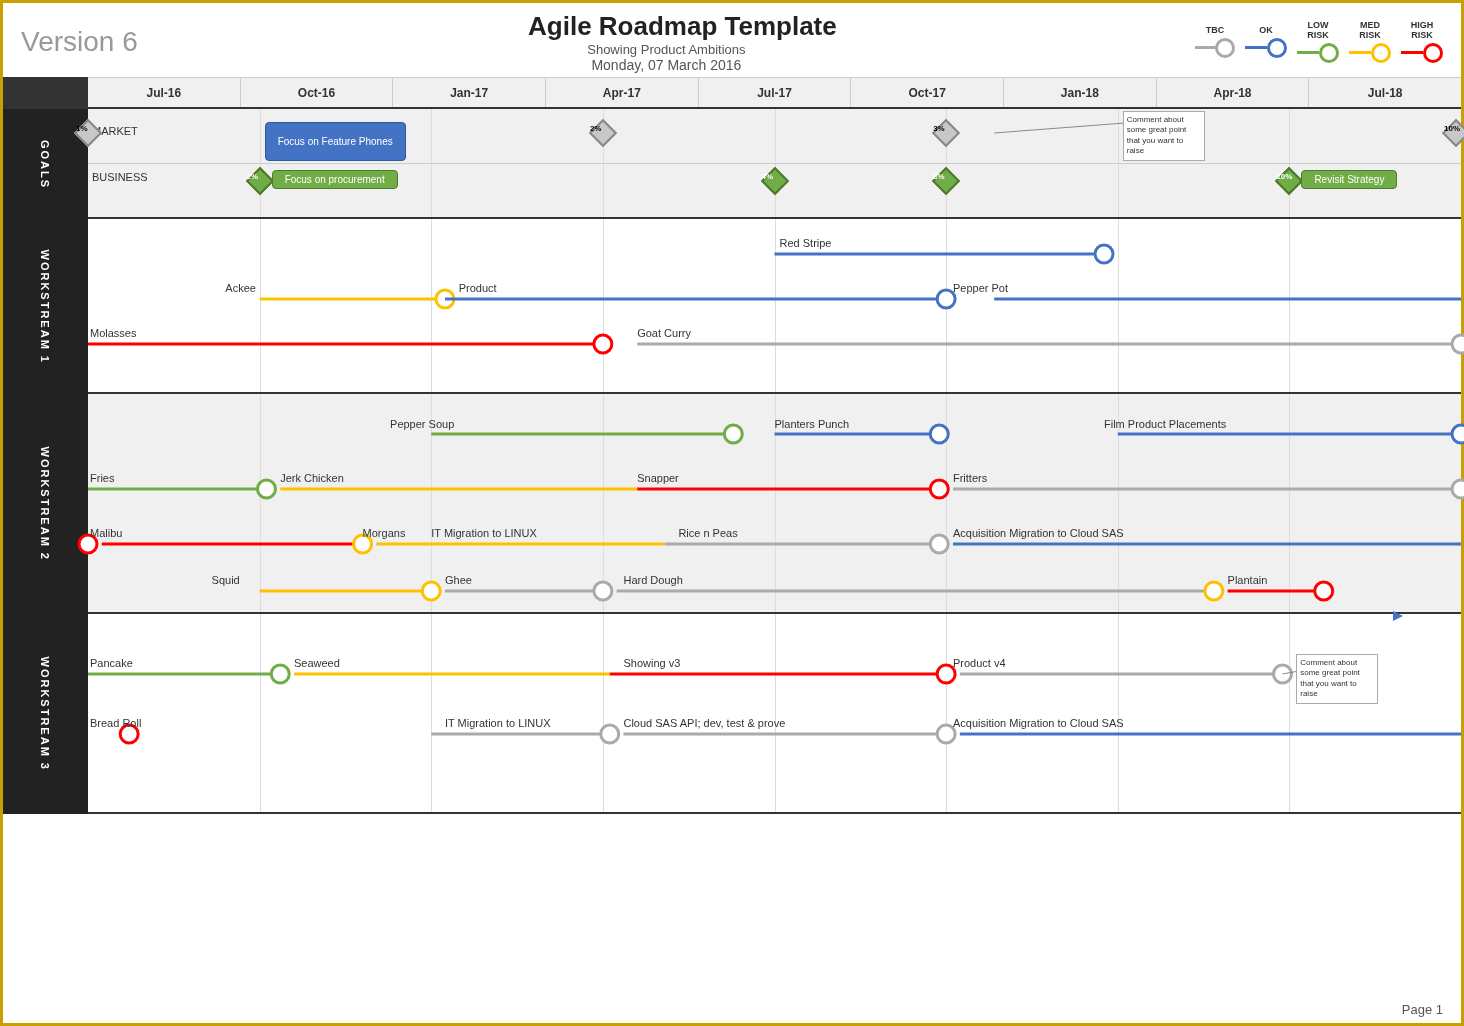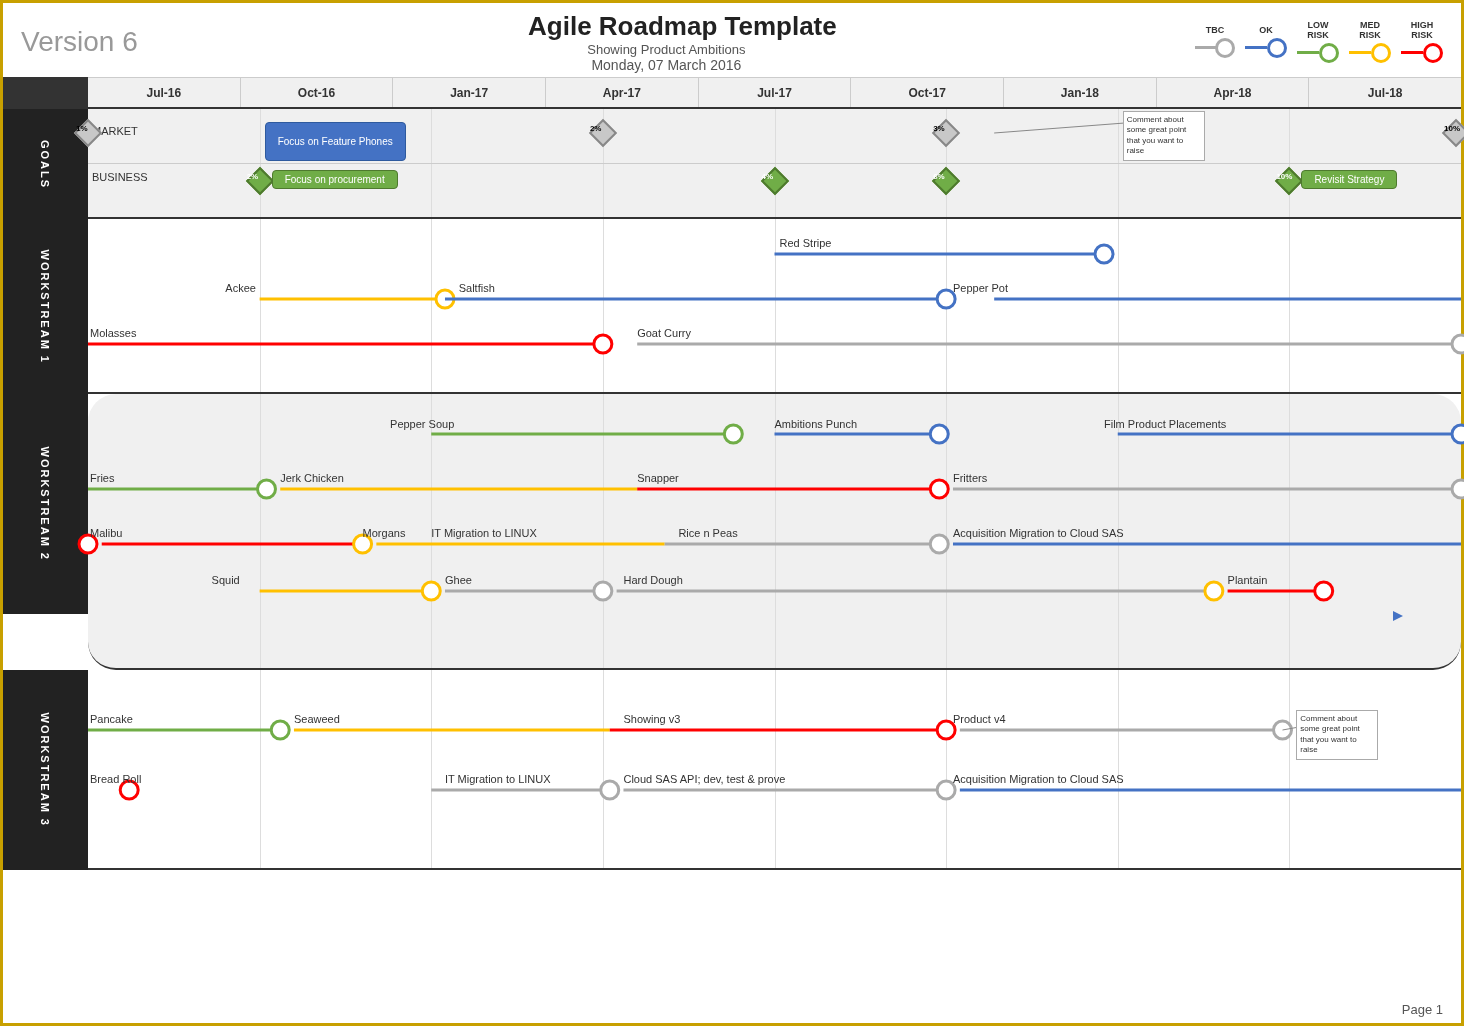--- a/index.html
+++ b/index.html
@@ -208,32 +208,32 @@
 
         <line x1="0%" y1="125" x2="37.5%" y2="125" stroke="#ff0000" stroke-width="3"></line>
         <circle cx="37.5%" cy="125" r="9" fill="white" stroke="#ff0000" stroke-width="3"></circle>
 
         <line x1="40%" y1="125" x2="100%" y2="125" stroke="#aaa" stroke-width="3"></line>
         <circle cx="100%" cy="125" r="9" fill="white" stroke="#aaa" stroke-width="3"></circle>
       </svg>
 
       <div class="item-label" style="left:calc(50% + 5px);top:18px;">Red Stripe</div>
       <div class="item-label" style="left:calc(10%);top:63px;">Ackee</div>
-      <div class="item-label" style="left:calc(27%);top:63px;">Saltfish</div>
+      <div class="item-label" style="left:calc(27%);top:63px;">Product</div>
       <div class="item-label" style="left:calc(63%);top:63px;">Pepper Pot</div>
       <div class="item-label" style="left:2px;top:108px;">Molasses</div>
       <div class="item-label" style="left:calc(40%);top:108px;">Goat Curry</div>
     </div>
   </div>
 
   <div class="section ws2-section">
     <div class="section-sidebar" style="background:#222;height:220px;display:flex;align-items:center;justify-content:center;">
       <span style="writing-mode:vertical-rl;transform:rotate(180deg);font-size:11px;font-weight:bold;color:#fff;letter-spacing:2px;">WORKSTREAM 2</span>
     </div>
-    <div class="section-content" style="position:relative;height:276px;background:#f0f0f0;border-bottom:2px solid #333;flex:1;border-radius:28px;">
+    <div class="section-content" style="position:relative;height:220px;background:#f0f0f0;border-bottom:2px solid #333;flex:1;">
       <div class="grid-line" style="left:12.5%;"></div>
       <div class="grid-line" style="left:25%;"></div>
       <div class="grid-line" style="left:37.5%;"></div>
       <div class="grid-line" style="left:50%;"></div>
       <div class="grid-line" style="left:62.5%;"></div>
       <div class="grid-line" style="left:75%;"></div>
       <div class="grid-line" style="left:87.5%;"></div>
 
       <svg style="position:absolute;top:0;left:0;width:100%;height:100%;overflow:visible;z-index:2;pointer-events:none;">
 
@@ -277,21 +277,21 @@
         <circle cx="37.5%" cy="197" r="9" fill="white" stroke="#aaa" stroke-width="3"></circle>
 
         <line x1="38.5%" y1="197" x2="82%" y2="197" stroke="#aaa" stroke-width="3"></line>
         <circle cx="82%" cy="197" r="9" fill="white" stroke="#ffc000" stroke-width="3"></circle>
 
         <line x1="83%" y1="197" x2="90%" y2="197" stroke="#ff0000" stroke-width="3"></line>
         <circle cx="90%" cy="197" r="9" fill="white" stroke="#ff0000" stroke-width="3"></circle>
       </svg>
 
       <div class="item-label" style="left:calc(22%);top:24px;">Pepper Soup</div>
-      <div class="item-label" style="left:calc(50%);top:24px;">Ambitions Punch</div>
+      <div class="item-label" style="left:calc(50%);top:24px;">Planters Punch</div>
       <div class="item-label" style="left:calc(74%);top:24px;">Film Product Placements</div>
       <div class="item-label" style="left:2px;top:78px;">Fries</div>
       <div class="item-label" style="left:calc(14%);top:78px;">Jerk Chicken</div>
       <div class="item-label" style="left:calc(40%);top:78px;">Snapper</div>
       <div class="item-label" style="left:calc(63%);top:78px;">Fritters</div>
       <div class="item-label" style="left:2px;top:133px;text-align:center;">Malibu</div>
       <div class="item-label" style="left:calc(20%);top:133px;">Morgans</div>
       <div class="item-label" style="left:calc(25%);top:133px;">IT Migration to LINUX</div>
       <div class="item-label" style="left:calc(43%);top:133px;">Rice n Peas</div>
       <div class="item-label" style="left:calc(63%);top:133px;">Acquisition Migration to Cloud SAS</div>

